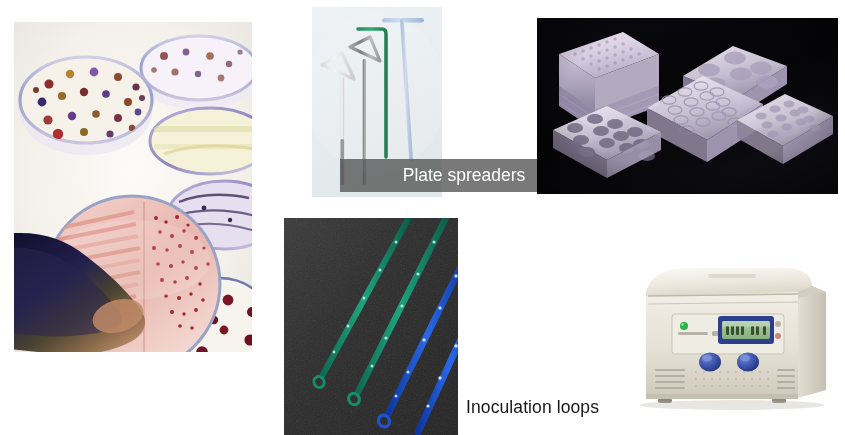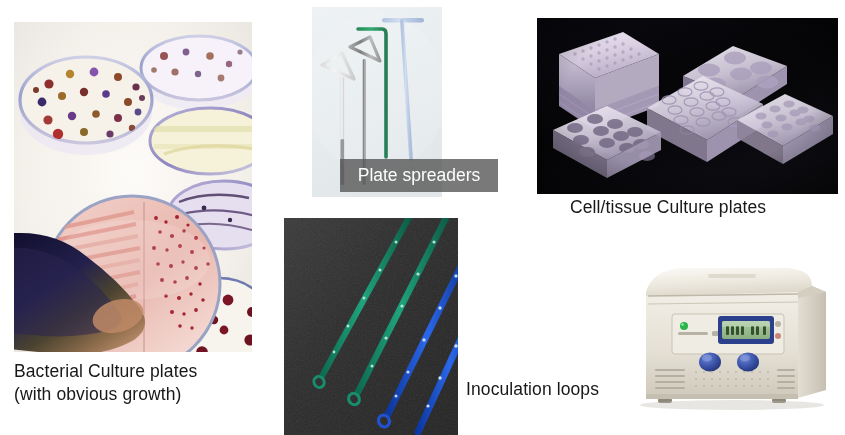--- a/index.html
+++ b/index.html
@@ -34,20 +34,21 @@
   .band-caption {
     position: absolute;
     display: flex;
     align-items: center;
     justify-content: center;
     background: rgba(88,88,88,0.80);
     color: #fdfdfd;
     font-size: 17.5px;
     font-family: "Liberation Sans", sans-serif;
     white-space: nowrap;
+    padding-left: 45px;
   }
 
   
   .photo-bact { background: #f3efe9; }
 
   
   .photo-spread { background: #e9eef0; }
 
   
   .photo-culture { background: #07070a; }
@@ -249,24 +250,20 @@
           <ellipse cx="118" cy="238" rx="78" ry="40" fill="#ffffff" opacity="0.14"></ellipse>
         </g>
       </g>
 
       <path d="M-10 212 Q38 206 72 234 Q104 258 124 284 Q140 304 120 318 Q92 334 54 332 Q16 330 -12 326 Z" fill="url(#handGrad)"></path>
       <path d="M-10 226 Q30 222 62 246 Q88 266 104 288 Q114 302 96 308 Q66 316 30 314 Q4 312 -12 310 Z" fill="#2a2550" opacity="0.55"></path>
       <ellipse cx="104" cy="294" rx="26" ry="16" fill="#c08a66" opacity="0.85" transform="rotate(-16 104 294)"></ellipse>
     </svg>
   </div>
 
-  <div class="caption" style="left:14px; top:360px;">
-    <span class="line">Bacterial Culture plates</span>
-    <span class="line">(with obvious growth)</span>
-  </div>
 
   <div class="panel photo-spread" style="left:312px; top:7px; width:130px; height:190px;">
     <svg width="130" height="190" viewBox="0 0 130 190">
       <defs>
         <linearGradient id="spBg" x1="0" y1="0" x2="0.3" y2="1">
           <stop offset="0%" stop-color="#eef2f4"></stop>
           <stop offset="60%" stop-color="#e7ecef"></stop>
           <stop offset="100%" stop-color="#e2e8ea"></stop>
         </linearGradient>
         <linearGradient id="rodGray" x1="0" y1="0" x2="1" y2="0">
@@ -466,23 +463,20 @@
             <ellipse cx="110" cy="138" rx="8" ry="5"></ellipse>
         </g>
         <path d="M16 112 L70 142 L70 160 L16 130 Z" fill="#857b93" opacity="0.9"></path>
         <path d="M70 142 L124 114 L124 132 L70 160 Z" fill="#a69cb8" opacity="0.9"></path>
       </g>
 
       <rect width="301" height="176" fill="url(#vign)"></rect>
     </svg>
   </div>
 
-  <div class="caption" style="left:570px; top:196px;">
-    <span class="line">Cell/tissue Culture plates</span>
-  </div>
 
   <div class="panel photo-loops" style="left:284px; top:218px; width:174px; height:217px;">
     <svg width="174" height="217" viewBox="0 0 174 217">
       <defs>
         <linearGradient id="loopBg" x1="0" y1="0" x2="1" y2="1">
           <stop offset="0%" stop-color="#3a3a3a"></stop>
           <stop offset="40%" stop-color="#2c2c2c"></stop>
           <stop offset="100%" stop-color="#232323"></stop>
         </linearGradient>
         <linearGradient id="lpGreen" x1="0" y1="0" x2="1" y2="0">
@@ -548,21 +542,21 @@
         <g fill="#d6e6ff" opacity="0.95">
           <circle cx="188" cy="96" r="1.8"></circle>
             <circle cx="172" cy="128" r="1.8"></circle>
           <circle cx="156" cy="160" r="1.7"></circle>
             <circle cx="144" cy="188" r="1.6"></circle>
         </g>
       </g>
     </svg>
   </div>
 
-  <div class="caption" style="left:466px; top:378px;">
+  <div class="caption" style="left:466px; top:396px;">
     <span class="line">Inoculation loops</span>
   </div>
 
   <div class="panel photo-centri" style="left:612px; top:262px; width:230px; height:150px;">
     <svg width="230" height="150" viewBox="0 0 230 150">
       <defs>
         <linearGradient id="bodyTop" x1="0" y1="0" x2="0.2" y2="1">
           <stop offset="0%" stop-color="#f8f6f0"></stop>
           <stop offset="50%" stop-color="#eae6dc"></stop>
           <stop offset="100%" stop-color="#d9d4c7"></stop>

